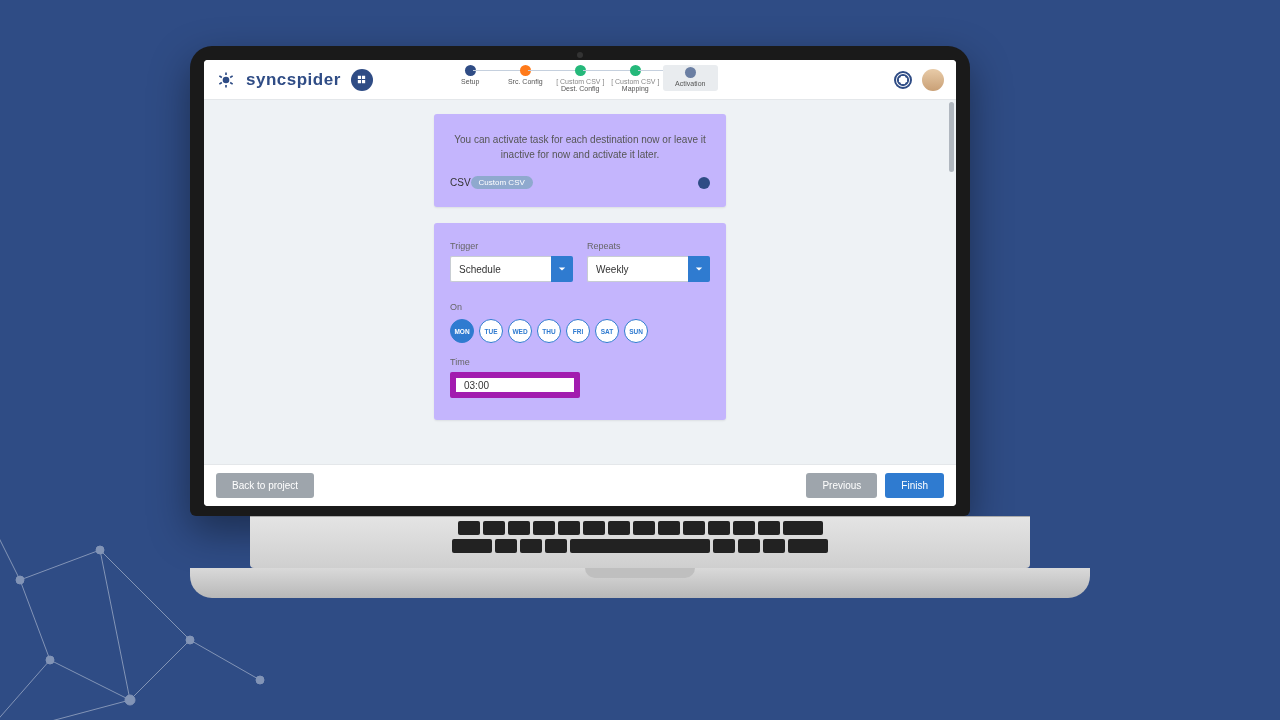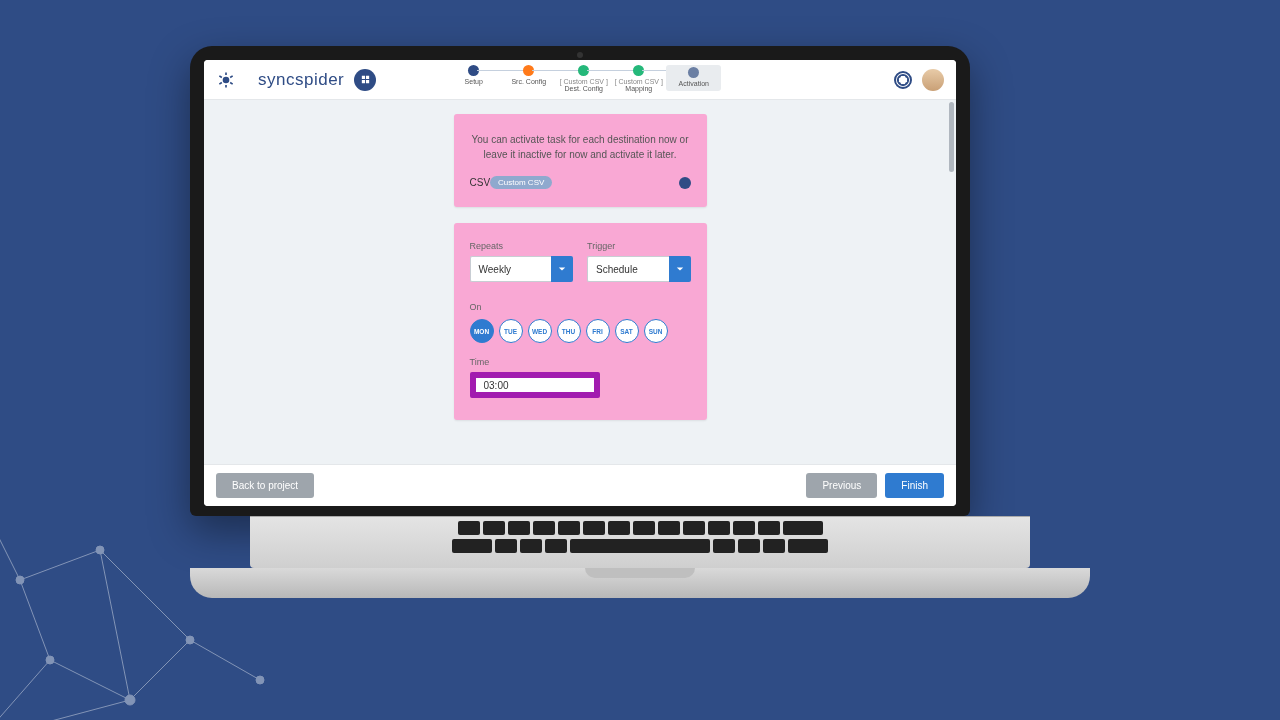--- a/index.html
+++ b/index.html
@@ -14,40 +14,40 @@
     .base { width:900px; height:30px; background:linear-gradient(#d9d9d9,#b8b8b8); border-radius:0 0 22px 22px; margin:0 auto; position:relative; }
     .notch { position:absolute; top:0; left:50%; transform:translateX(-50%); width:110px; height:10px; background:#bfbfbf; border-radius:0 0 12px 12px; }
     .keyboard { width:780px; height:52px; background:linear-gradient(#e4e4e4,#cfcfcf); margin:0 auto; border-radius:0 0 4px 4px; position:relative; border-top:1px solid #aaa; }
     .keyrow { display:flex; justify-content:center; gap:3px; padding-top:4px; }
     .key { width:22px; height:14px; background:#222; border-radius:2px; }
     .key.wide { width:40px; }
     .key.space { width:140px; }
 
     
     .topbar { background:#fff; height:40px; display:flex; align-items:center; padding:0 12px; gap:10px; border-bottom:1px solid #e4e7ea; flex:0 0 auto; }
-    .brand { display:flex; align-items:center; gap:22px; color:#2f4c85; font-weight:400; font-size:17px; letter-spacing:.5px; }
+    .brand { display:flex; align-items:center; gap:10px; color:#2f4c85; font-weight:700; font-size:17px; letter-spacing:.5px; }
     .brand-icon svg { display:block; }
     .nav-pill { width:22px; height:22px; background:#2f4c85; border-radius:50%; display:flex; align-items:center; justify-content:center; color:#fff; font-size:11px; }
     .stepper { display:flex; align-items:flex-start; gap:0; margin-left:60px; position:relative; }
     .step { display:flex; flex-direction:column; align-items:center; width:55px; position:relative; }
     .step .dot { width:11px; height:11px; border-radius:50%; margin-bottom:2px; }
     .step .line { position:absolute; top:5px; left:55%; width:50px; height:1px; background:#c5d0de; }
     .step:last-child .line { display:none; }
     .step-label { font-size:7px; color:#555; text-align:center; line-height:1.15; }
     .step-sub { font-size:7px; color:#888; }
     .step.active { background:#e9ecef; padding:2px 4px; border-radius:3px; }
     .topbar-right { margin-left:auto; display:flex; align-items:center; gap:10px; }
     .help-icon { width:18px; height:18px; border:2px solid #2f4c85; border-radius:50%; display:flex; align-items:center; justify-content:center; color:#2f4c85; font-size:10px; font-weight:700; }
     .avatar { width:22px; height:22px; border-radius:50%; background:linear-gradient(#e8cba8,#c9a076); }
 
     .content { flex:1; overflow-y:auto; display:flex; flex-direction:column; align-items:center; padding:14px 0; gap:16px; position:relative; }
     .scrollbar-track { position:absolute; right:2px; top:0; width:5px; height:100%; }
     .scrollbar-thumb { position:absolute; right:0; top:2px; width:5px; height:70px; background:#b0b7bf; border-radius:3px; }
 
-    .card { background:#f9a8d4; border-radius:3px; box-shadow:0 1px 2px rgba(0,0,0,.08); padding:18px 16px; width:253px; }
+    .card { background:#c4b5fd; border-radius:3px; box-shadow:0 1px 2px rgba(0,0,0,.08); padding:18px 16px; width:292px; }
     .card-text { font-size:10px; color:#555; text-align:center; line-height:1.5; margin-bottom:14px; }
     .dest-row { display:flex; align-items:center; }
     .dest-label { font-size:10px; color:#333; }
     .chip { background:#8fa9ce; color:#fff; font-size:8px; padding:2px 8px; border-radius:9px; }
     .toggle { margin-left:auto; width:12px; height:12px; background:#2f4c85; border-radius:50%; }
 
     .form-card { padding:18px 16px 22px; }
     .row2 { display:flex; gap:14px; margin-bottom:14px; }
     .col { flex:1; display:flex; flex-direction:column; gap:5px; }
     .flabel { font-size:9px; color:#666; }
@@ -168,41 +168,41 @@
           <div class="dest-row">
             <span class="dest-label">CSV</span>
             <span class="chip">Custom CSV</span>
             <span class="toggle"></span>
           </div>
         </div>
 
         <div class="card form-card">
           <div class="row2">
             <div class="col">
+              <span class="flabel">Trigger</span>
+              <div class="select">
+                <div class="select-body">Schedule</div>
+                <div class="select-btn">
+                    <svg viewBox="0 0 10 10">
+                      <path d="M1 3l4 4 4-4z"></path>
+                    </svg>
+                  </div>
+              </div>
+            </div>
+            <div class="col">
               <span class="flabel">Repeats</span>
               <div class="select">
                 <div class="select-body">Weekly</div>
                 <div class="select-btn">
                     <svg viewBox="0 0 10 10">
                       <path d="M1 3l4 4 4-4z"></path>
                     </svg>
                   </div>
               </div>
             </div>
-            <div class="col">
-              <span class="flabel">Trigger</span>
-              <div class="select">
-                <div class="select-body">Schedule</div>
-                <div class="select-btn">
-                    <svg viewBox="0 0 10 10">
-                      <path d="M1 3l4 4 4-4z"></path>
-                    </svg>
-                  </div>
-              </div>
-            </div>
           </div>
 
           <span class="flabel">On</span>
           <div class="daychips" id="daychips">
               <div class="day sel">MON</div>
               <div class="day">TUE</div>
               <div class="day">WED</div>
               <div class="day">THU</div>
               <div class="day">FRI</div>
               <div class="day">SAT</div>

